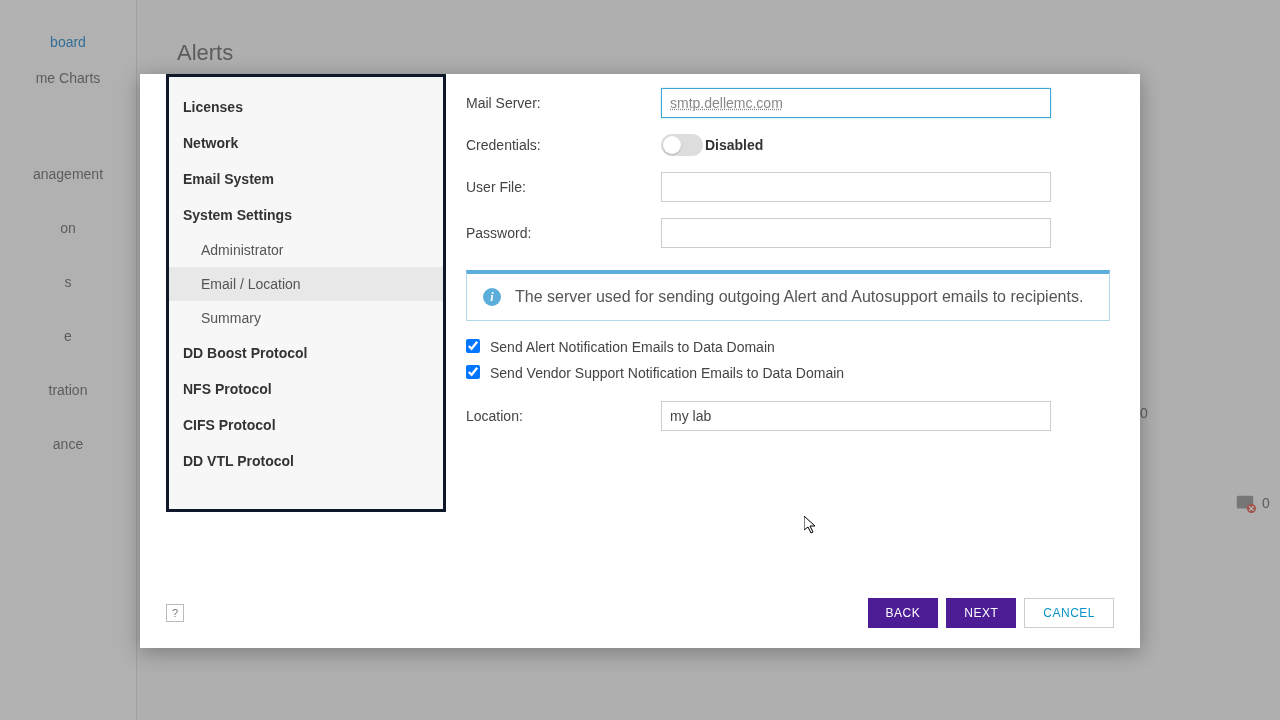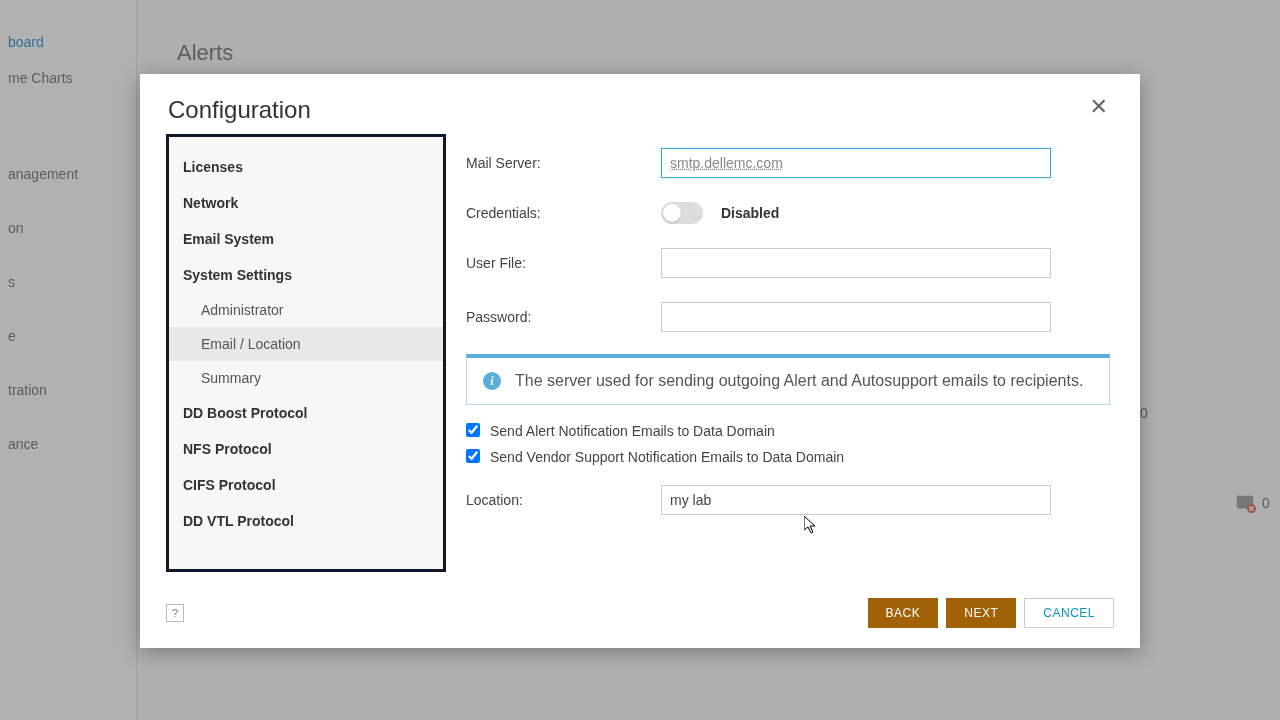--- a/index.html
+++ b/index.html
@@ -1,63 +1,63 @@
 <!DOCTYPE html>
 <html><head>
   <meta charset="utf-8">
   <style>
     * { box-sizing: border-box; margin: 0; padding: 0; font-family: Arial, sans-serif; }
     body { width: 1280px; height: 720px; overflow: hidden; position: relative; background: #f5f5f5; }
     
     .background { position: absolute; inset: 0; filter: blur(0px); }
     .bg-sidebar { position: absolute; left: 0; top: 0; width: 137px; height: 100%; background: #fff; border-right: 1px solid #ddd; }
-    .bg-sidebar-item { padding: 10px 8px; font-size: 14px; color: #555; text-align: left; }
+    .bg-sidebar-item { padding: 10px 8px; font-size: 14px; color: #555; text-align: center; }
     .bg-sidebar-item.active { color: #0077c8; font-weight: 500; }
     .bg-main { position: absolute; left: 137px; top: 0; right: 0; height: 100%; background: #fafafa; padding: 20px; }
     .bg-title { font-size: 22px; color: #555; margin: 20px 0 0 20px; font-weight: 400; }
     
     .overlay { position: absolute; inset: 0; background: rgba(100,100,100,0.5); z-index: 10; }
     
     .modal { position: absolute; left: 140px; top: 74px; width: 1000px; height: 574px; background: #fff; z-index: 20; box-shadow: 0 4px 20px rgba(0,0,0,0.3); }
     
     .modal-header { padding: 22px 28px 10px 28px; display: flex; justify-content: space-between; align-items: flex-start; }
     .modal-title { font-size: 24px; color: #333; font-weight: 400; }
     .close-btn { font-size: 22px; color: #666; cursor: pointer; background: none; border: none; line-height: 1; padding: 0 4px; }
     
     .modal-body { display: flex; height: 438px; }
     
     .wizard-nav { width: 280px; background: #f7f7f7; border: 3px solid #0f172a; margin-left: 26px; padding-top: 12px; }
     .nav-item { padding: 10px 14px; font-size: 14px; color: #333; cursor: pointer; font-weight: 600; }
     .nav-subitem { padding: 9px 14px 9px 32px; font-size: 14px; color: #555; cursor: pointer; }
     .nav-subitem.active { background: #e8e8e8; }
     
     .form-area { flex: 1; padding: 14px 30px 0 20px; }
-    .form-row { display: flex; align-items: center; margin-bottom: 24px; }
+    .form-row { display: flex; align-items: center; margin-bottom: 16px; }
     .form-label { width: 195px; font-size: 14px; color: #444; }
     .form-input { flex: 1; max-width: 390px; height: 30px; border: 1px solid #ccc; padding: 0 8px; font-size: 14px; color: #444; }
     .form-input.focused { border: 1px solid #3fa7d6; box-shadow: 0 0 2px rgba(63,167,214,0.4); color: #888; text-decoration: underline; text-decoration-style: dotted; }
     .form-input:disabled { background: #fff; }
     
-    .toggle-wrap { display: flex; align-items: center; gap: 18px; }
+    .toggle-wrap { display: flex; align-items: center; gap: 2px; }
     .toggle { width: 42px; height: 22px; background: #ddd; border-radius: 11px; position: relative; cursor: pointer; }
     .toggle-knob { position: absolute; width: 18px; height: 18px; background: #fff; border-radius: 50%; top: 2px; left: 2px; box-shadow: 0 1px 2px rgba(0,0,0,0.2); }
     .toggle-label { font-size: 14px; color: #333; font-weight: 600; }
     
     .info-box { border: 1px solid #b3d9ed; border-top: 4px solid #5badda; background: #fff; padding: 14px 16px; display: flex; align-items: center; gap: 14px; margin-bottom: 18px; }
     .info-icon { width: 18px; height: 18px; border-radius: 50%; background: #5badda; color: #fff; display: flex; align-items: center; justify-content: center; font-size: 12px; font-weight: bold; font-style: italic; font-family: serif; }
     .info-text { font-size: 16px; color: #555; }
     
     .checkbox-row { display: flex; align-items: flex-start; gap: 10px; margin-bottom: 10px; font-size: 14px; color: #444; }
     .checkbox-row input { width: 14px; height: 14px; }
     
     .modal-footer { position: absolute; bottom: 0; left: 0; right: 0; padding: 16px 26px 20px 26px; display: flex; justify-content: space-between; align-items: center; }
     .help-btn { width: 18px; height: 18px; border: 1px solid #bbb; background: #fff; font-size: 11px; color: #777; cursor: pointer; }
     .footer-right { display: flex; gap: 8px; }
     .btn { height: 30px; padding: 0 18px; font-size: 12px; letter-spacing: 0.5px; cursor: pointer; border: none; }
-    .btn-primary { background: #a16207; color: #fff; }
+    .btn-primary { background: #4c1d95; color: #fff; }
     .btn-secondary { background: #fff; color: #0994c7; border: 1px solid #ccc; }
     
     .cursor { position: absolute; left: 804px; top: 516px; z-index: 30; pointer-events: none; }
     
     .bg-badge { position: absolute; right: 30px; width: 40px; height: 30px; display: flex; align-items: center; gap: 6px; font-size: 14px; color: #555; }
     .bg-icon { width: 22px; height: 22px; }
   </style>
 </head>
 <body>
 
@@ -87,26 +87,20 @@
           <path d="M16.5 15.5 L21.5 20.5 M21.5 15.5 L16.5 20.5" stroke="#fff" stroke-width="1.5"></path>
         </svg>
       <span>0</span>
     </div>
   </div>
 </div>
 
 <div class="overlay"></div>
 
 <div class="modal">
-  <div class="modal-header">
-    <div class="modal-title">Configuration</div>
-    <button class="close-btn">
-      <span>✕</span>
-    </button>
-  </div>
 
   <div class="modal-body">
     <div class="wizard-nav">
       <div class="nav-item">Licenses</div>
       <div class="nav-item">Network</div>
       <div class="nav-item">Email System</div>
       <div class="nav-item">System Settings</div>
       <div class="nav-subitem">Administrator</div>
       <div class="nav-subitem active">Email / Location</div>
       <div class="nav-subitem">Summary</div>

